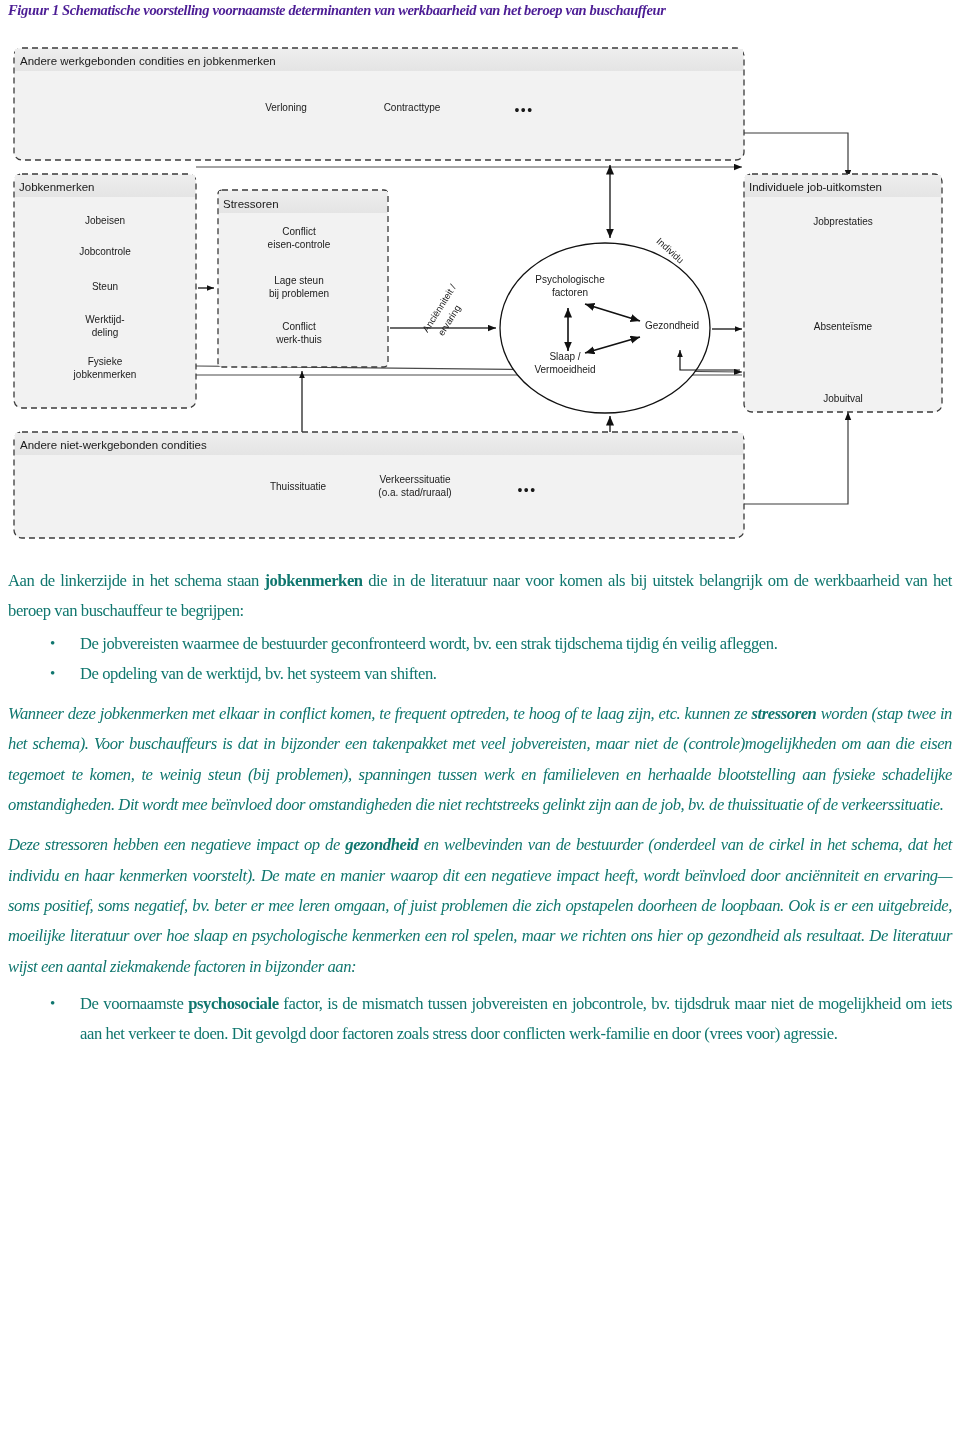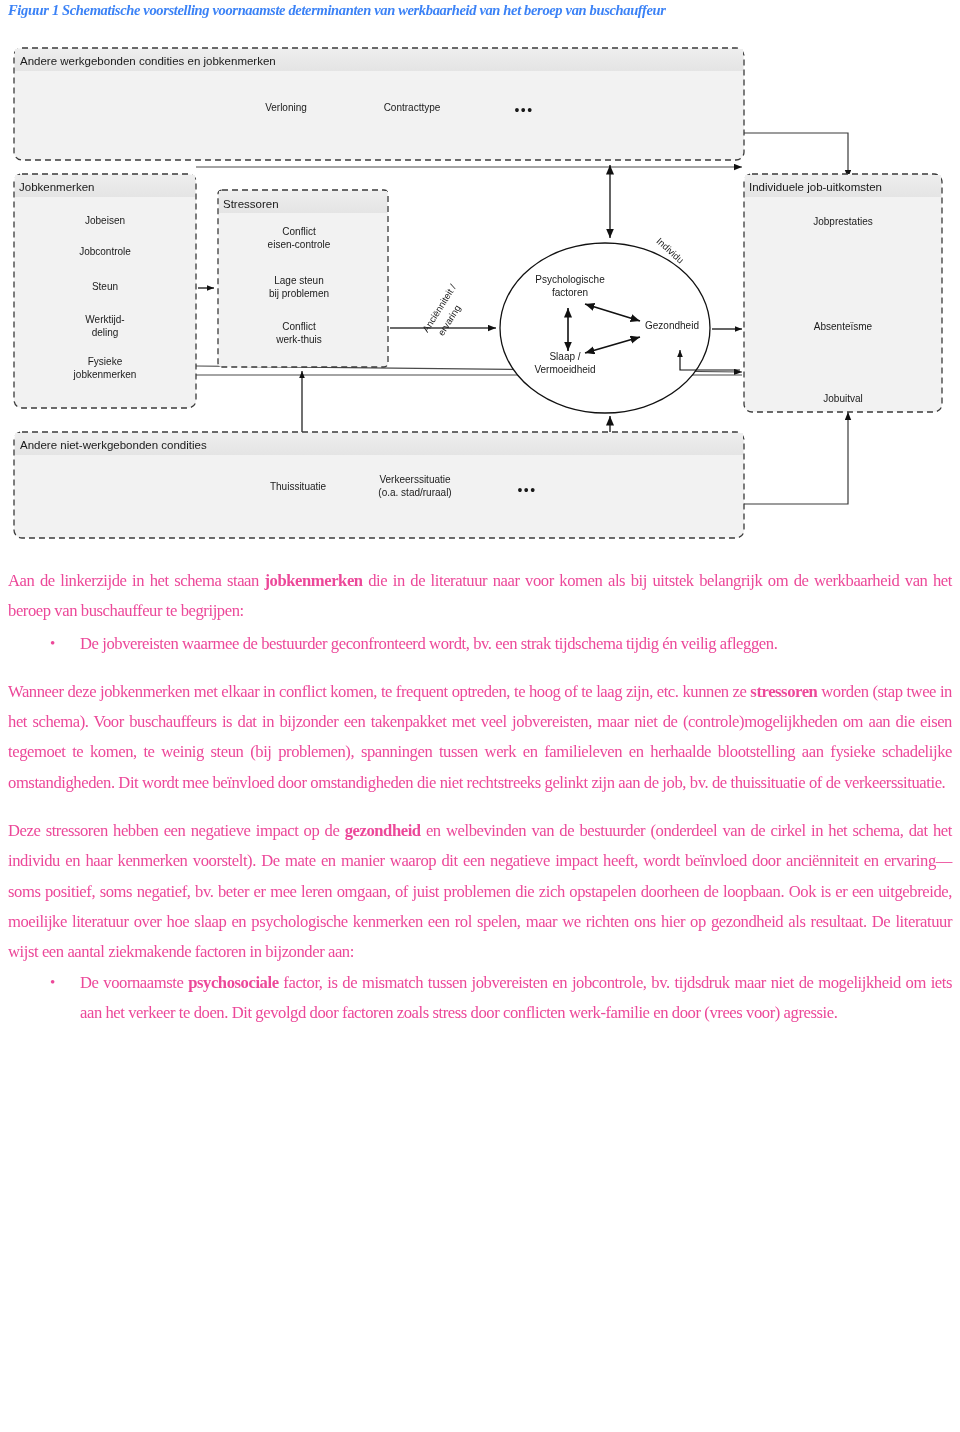--- a/index.html
+++ b/index.html
@@ -20,21 +20,21 @@
   #figure-caption {
     position: absolute;
     left: 8px;
     top: 2px;
     width: 944px;
     font-family: "Liberation Serif", serif;
     font-style: italic;
     font-weight: bold;
     font-size: 14.5px;
     letter-spacing: -0.35px;
-    color: #3b82f6;
+    color: #4c1d95;
     white-space: nowrap;
   }
 
   
   #diagram {
     position: absolute;
     left: 0;
     top: 38px;
     width: 920px;
     height: 510px;
@@ -64,29 +64,29 @@
 
   
   #body-text {
     position: absolute;
     left: 8px;
     top: 566px;
     width: 944px;
     font-family: "Liberation Serif", serif;
     font-size: 16.6px;
     line-height: 30.3px;
-    color: #ec4899;
+    color: #0f766e;
   }
   #body-text p {
     margin: 0 0 0 0;
     text-align: justify;
     text-justify: inter-word;
     letter-spacing: -0.42px;
   }
-  #body-text p.spaced { margin-top: 18px; }
+  #body-text p.spaced { margin-top: 10px; font-style: italic; }
   #body-text b { font-weight: bold; }
 
   ul.bullets {
     list-style: none;
     margin: 0;
     padding: 0;
   }
   ul.bullets li {
     position: relative;
     padding-left: 72px;
@@ -248,23 +248,24 @@
 
 </svg>
 </div>
 
 <div id="body-text">
 
   <p><span>Aan de linkerzijde in het schema staan </span><b>jobkenmerken</b><span> die in de literatuur naar voor komen als bij uitstek belangrijk om de werkbaarheid van het beroep van buschauffeur te begrijpen:</span></p>
 
   <ul class="bullets" style="margin-top:2px;">
     <li>De jobvereisten waarmee de bestuurder geconfronteerd wordt, bv. een strak tijdschema tijdig én veilig afleggen.</li>
+    <li>De opdeling van de werktijd, bv. het systeem van shiften.</li>
   </ul>
 
   <p class="spaced"><span>Wanneer deze jobkenmerken met elkaar in conflict komen, te frequent optreden, te hoog of te laag zijn, etc. kunnen ze </span><b>stressoren</b><span> worden (stap twee in het schema). Voor buschauffeurs is dat in bijzonder een takenpakket met veel jobvereisten, maar niet de (controle)mogelijkheden om aan die eisen tegemoet te komen, te weinig steun (bij problemen), spanningen tussen werk en familieleven en herhaalde blootstelling aan fysieke schadelijke omstandigheden. Dit wordt mee beïnvloed door omstandigheden die niet rechtstreeks gelinkt zijn aan de job, bv. de thuissituatie of de verkeerssituatie.</span></p>
 
   <p class="spaced"><span>Deze stressoren hebben een negatieve impact op de </span><b>gezondheid</b><span> en welbevinden van de bestuurder (onderdeel van de cirkel in het schema, dat het individu en haar kenmerken voorstelt). De mate en manier waarop dit een negatieve impact heeft, wordt beïnvloed door anciënniteit en ervaring—soms positief, soms negatief, bv. beter er mee leren omgaan, of juist problemen die zich opstapelen doorheen de loopbaan. Ook is er een uitgebreide, moeilijke literatuur over hoe slaap en psychologische kenmerken een rol spelen, maar we richten ons hier op gezondheid als resultaat. De literatuur wijst een aantal ziekmakende factoren in bijzonder aan:</span></p>
 
-  <ul class="bullets" style="margin-top:0;">
+  <ul class="bullets" style="margin-top:7px;">
     <li><span>De voornaamste </span><b>psychosociale</b><span> factor, is de mismatch tussen jobvereisten en jobcontrole, bv. tijdsdruk maar niet de mogelijkheid om iets aan het verkeer te doen. Dit gevolgd door factoren zoals stress door conflicten werk-familie en door (vrees voor) agressie.</span></li>
   </ul>
 
 </div>
 
 </body></html>

